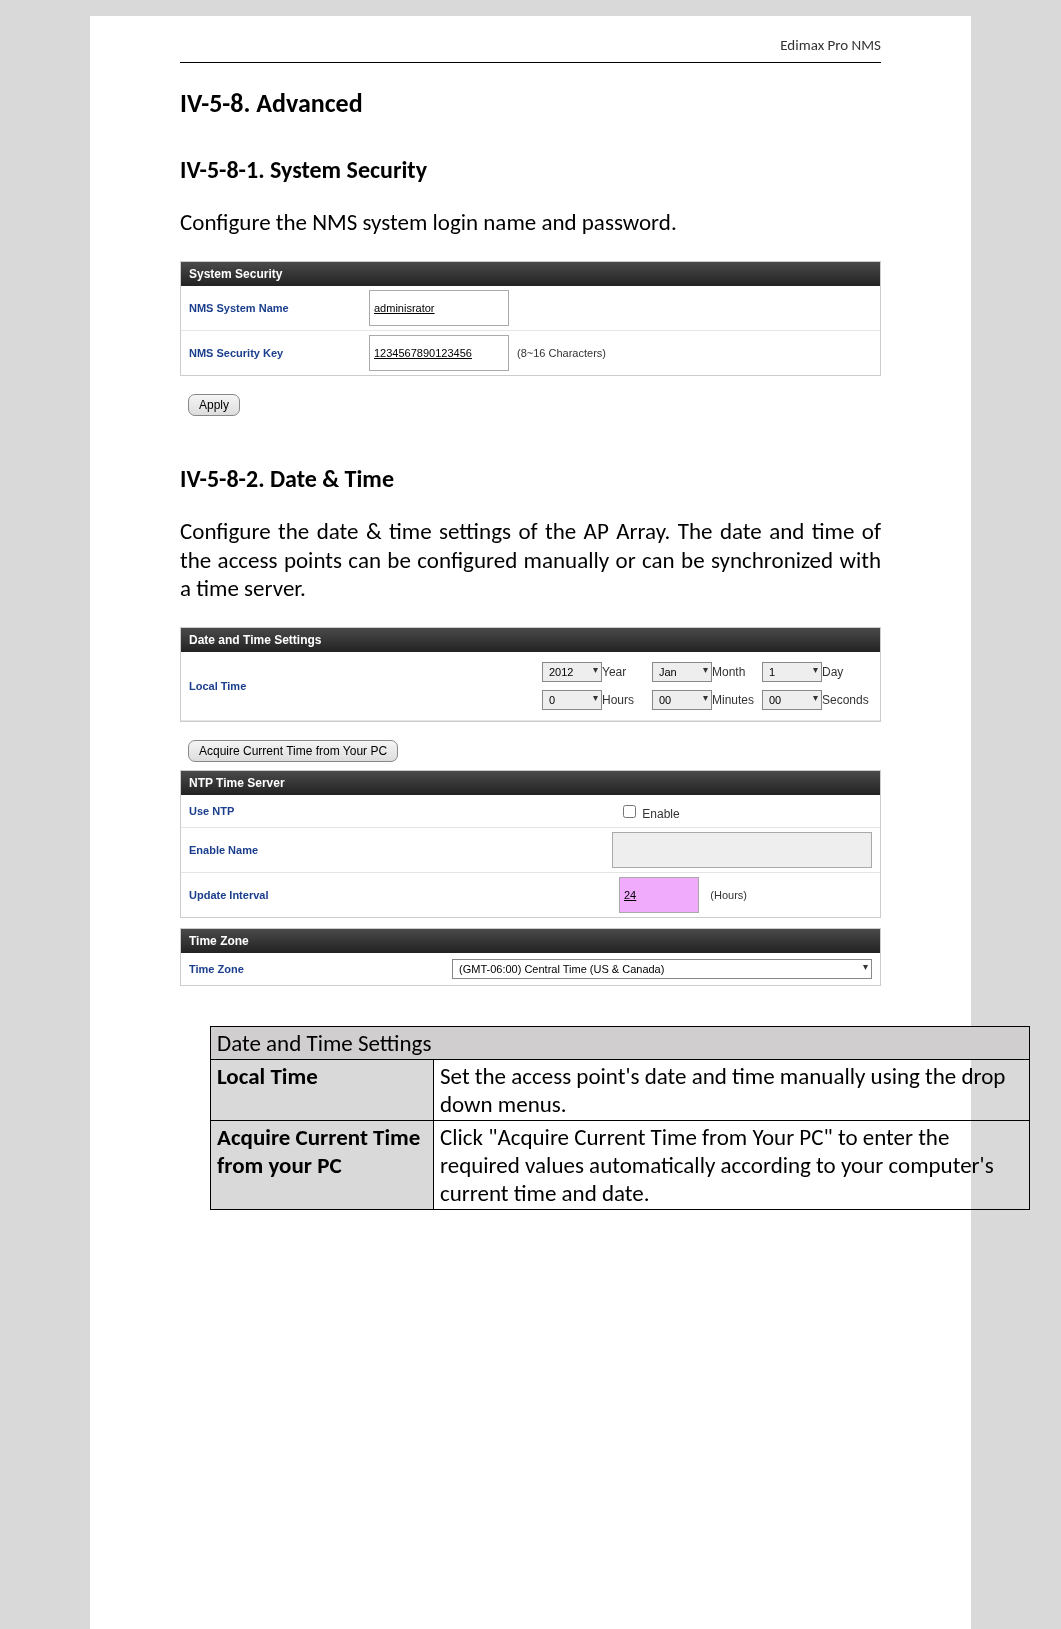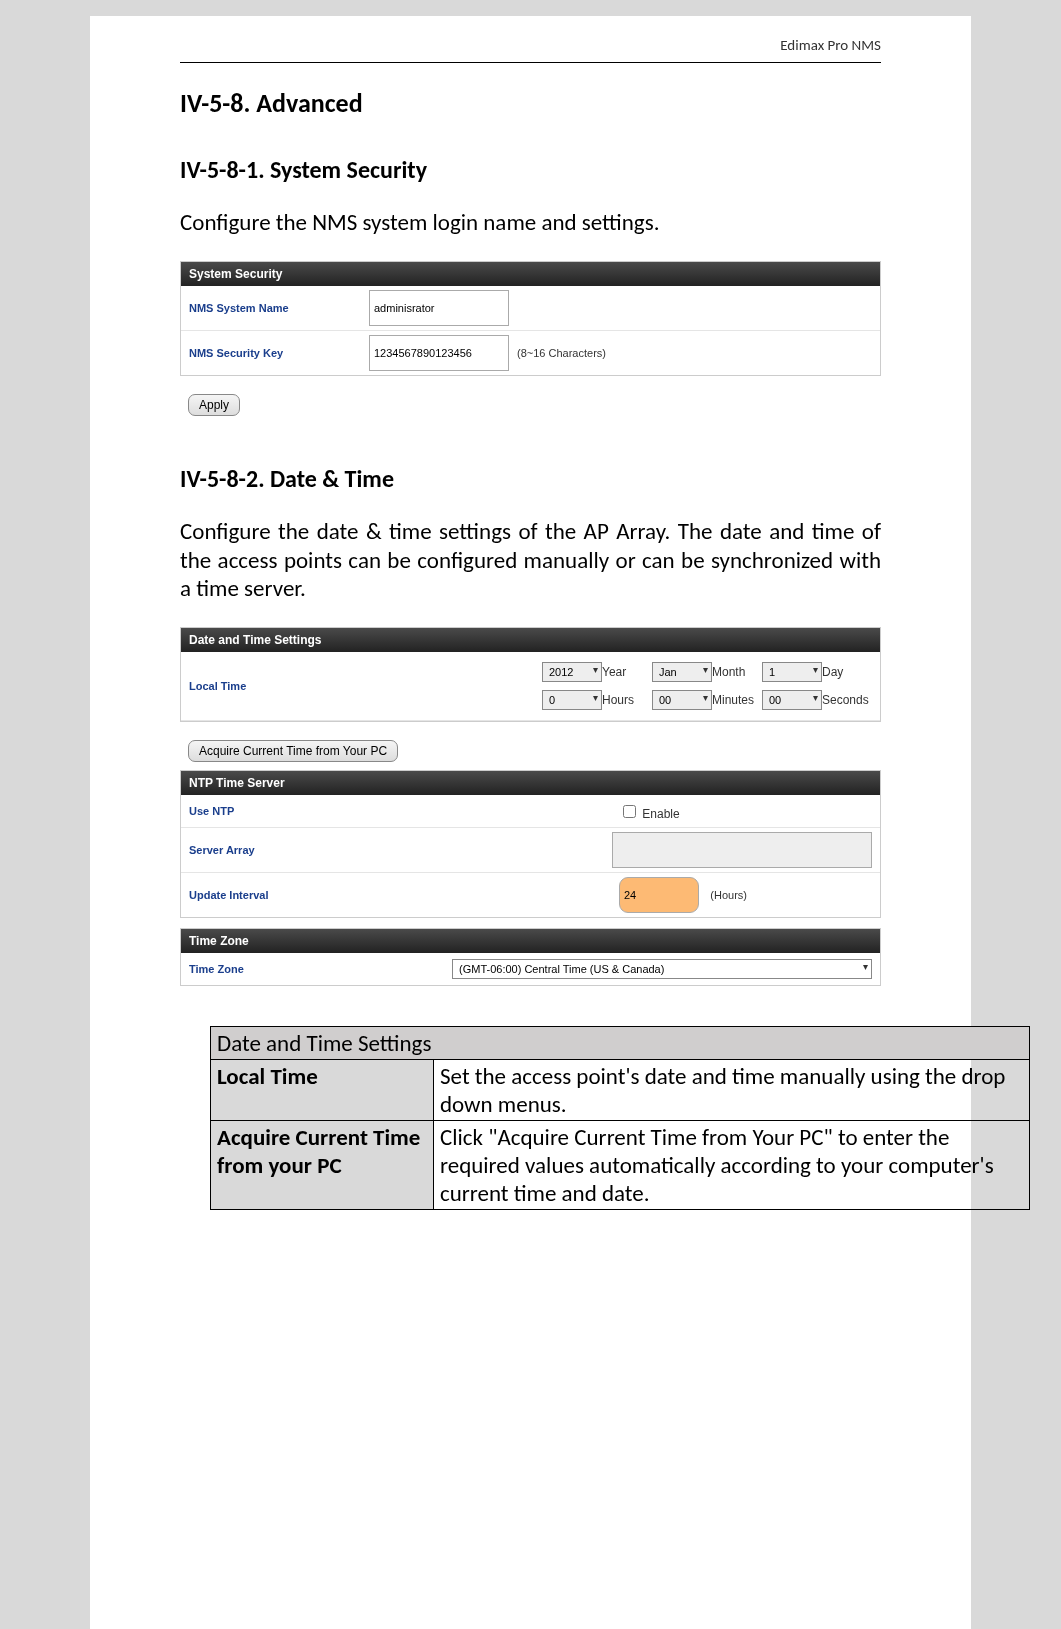--- a/index.html
+++ b/index.html
@@ -75,20 +75,21 @@
     color: #1a3e8c;
     font-weight: bold;
   }
   .form-input {
     border: 1px solid #aaa;
     font-size: 11px;
     padding: 17px 4px;
     height: 18px;
     box-sizing: border-box;
     width: 140px;
+    text-decoration: underline;
   }
   .hint {
     font-size: 11px;
     color: #333;
     margin-left: 8px;
   }
   .btn {
     display: inline-block;
     border: 1px solid #888;
     background: linear-gradient(#f5f5f5, #ddd);
@@ -186,21 +187,21 @@
 </style>
 </head>
 <body>
 
 <div class="page">
   <div class="header-right">Edimax Pro NMS</div>
 
   <h1 class="section">IV-5-8. Advanced</h1>
 
   <h2 class="subsection">IV-5-8-1.    System Security</h2>
-  <p class="body">Configure the NMS system login name and settings.</p>
+  <p class="body">Configure the NMS system login name and password.</p>
 
   <div class="shot-wrap">
     <div class="panel">
       <div class="panel-title">System Security</div>
       <div class="panel-body">
         <div class="form-row">
           <div class="form-label">NMS System Name</div>
           <input class="form-input" value="adminisrator" style="">
         </div>
         <div class="form-row">
@@ -247,29 +248,29 @@
       <div class="panel-title">NTP Time Server</div>
       <div class="panel-body">
         <div class="form-row">
           <div class="form-label">Use NTP</div>
           <div style="flex:1; padding-left:250px;">
             <input type="checkbox" class="checkbox" style="">
             <span>Enable</span>
           </div>
         </div>
         <div class="form-row">
-          <div class="form-label">Server Array</div>
+          <div class="form-label">Enable Name</div>
           <div style="flex:1; padding-left:250px;">
             <input class="form-input" style="width: 260px; background: rgb(238, 238, 238);" value="">
           </div>
         </div>
         <div class="form-row">
           <div class="form-label">Update Interval</div>
           <div style="flex:1; padding-left:250px;">
-            <input class="form-input" style="width: 80px; background: #fdba74; border-radius: 9px;" value="24">
+            <input class="form-input" style="width: 80px; background: #f0abfc;" value="24">
             <span class="hint">(Hours)</span>
           </div>
         </div>
       </div>
     </div>
 
     <div class="panel">
       <div class="panel-title">Time Zone</div>
       <div class="panel-body">
         <div class="form-row">

